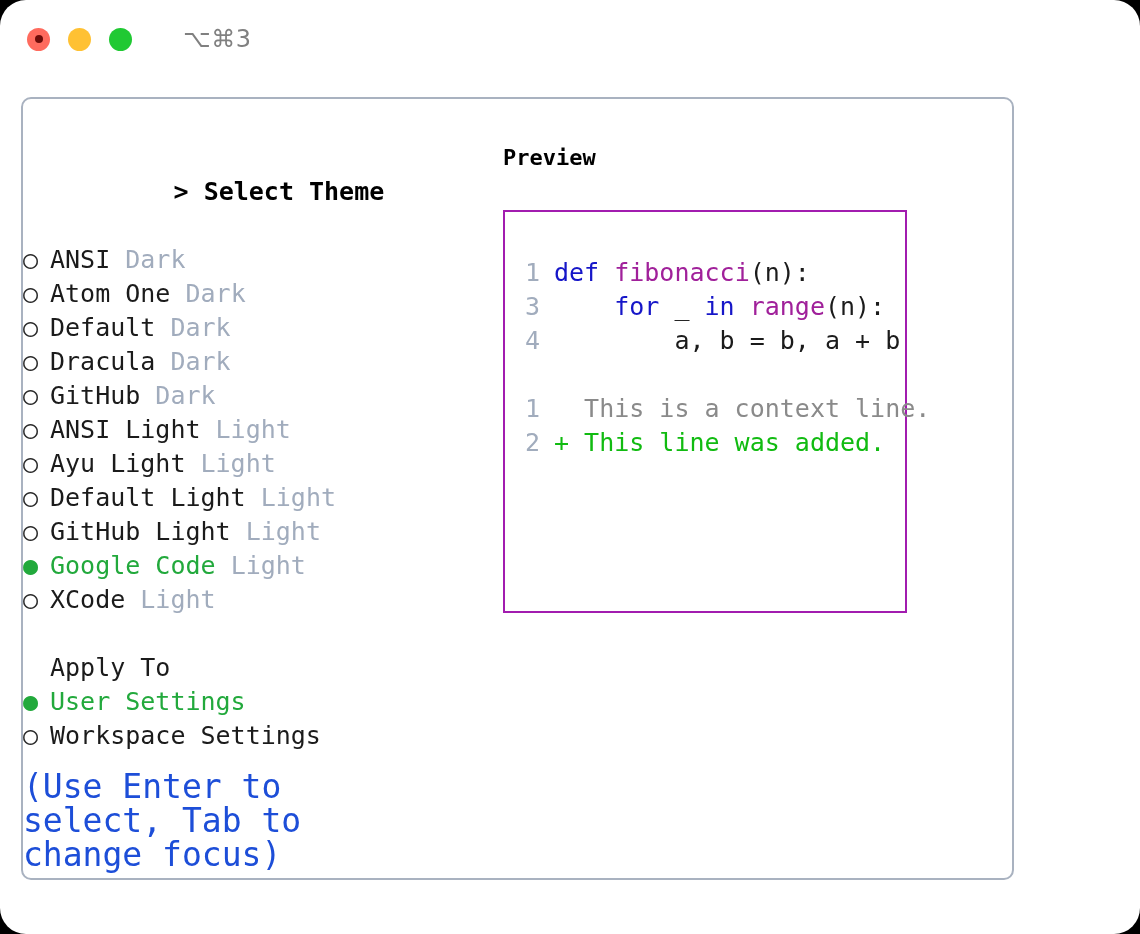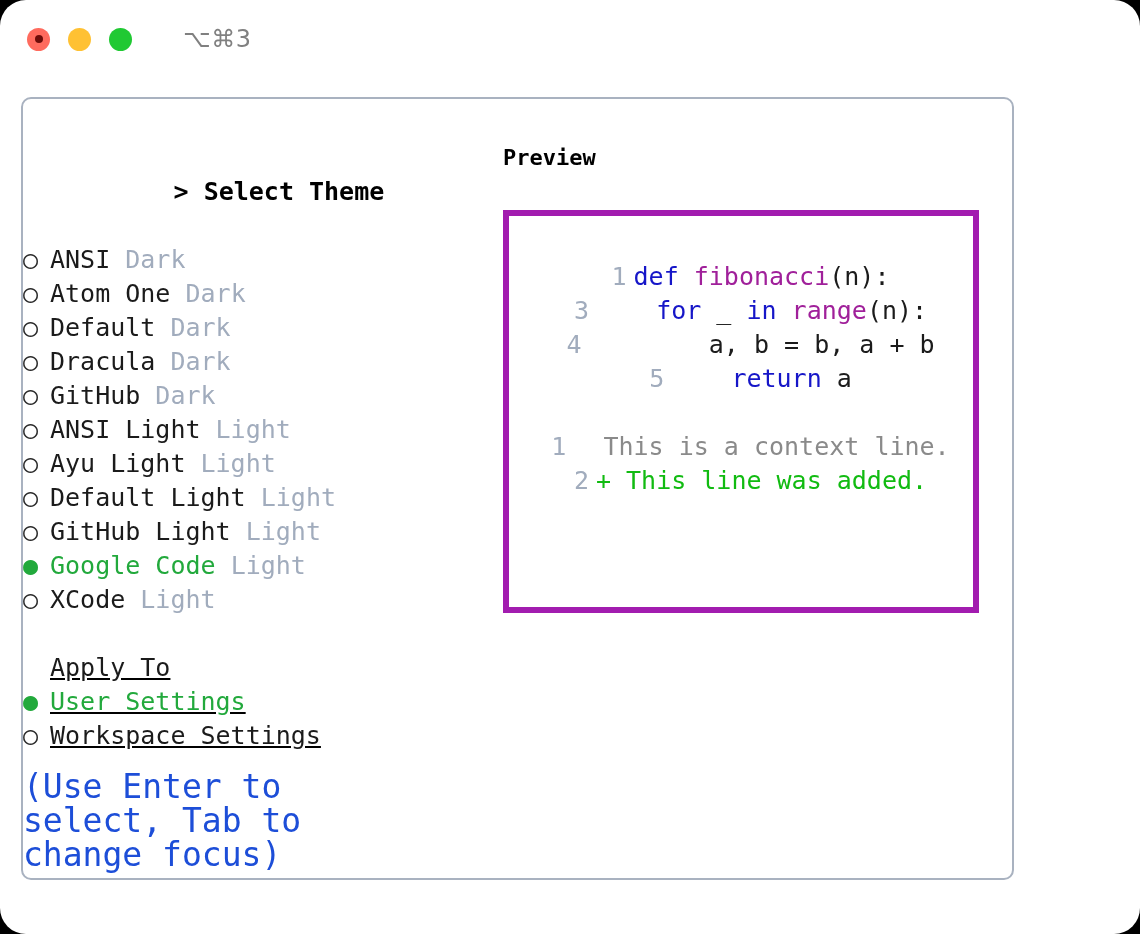--- a/index.html
+++ b/index.html
@@ -127,21 +127,21 @@
   .tag      { color: #a1acbd; }
 
   .section-title {
     font-size: 25px;
     line-height: 34px;
     white-space: pre;
     color: #1b1b1b;
     padding-left: 27px;
   }
 
-  #apply-block { margin-top: 34px; text-decoration: underline; }
+  #apply-block { margin-top: 34px; }
 
   #hint {
     margin-top: 17px;
     font-size: 33px;
     line-height: 34px;
     color: #1d4ed8;
     white-space: pre-wrap;
     width: 410px;
   }
 
@@ -154,27 +154,26 @@
   }
   #preview-label {
     font-size: 22px;
     line-height: 34px;
     font-weight: bold;
     color: #000000;
     white-space: pre;
   }
   #preview-box {
     margin-top: 35px;
-    width: 476px;
+    width: 404px;
     height: 403px;
-    border: 6px solid #a21caf;
+    border: 2px solid #a21caf;
     box-sizing: border-box;
     background: #ffffff;
     position: relative;
-    text-align: center;
   }
   #code-area {
     position: absolute;
     left: 20px;
     top: 44px;
     right: 8px;
   }
   .code-line {
     font-size: 25px;
     line-height: 34px;
@@ -243,21 +242,20 @@
         <div id="hint">(Use Enter to select, Tab to change focus)</div>
       </div>
 
       <div id="right-col">
         <div id="preview-label">Preview</div>
         <div id="preview-box">
           <div id="code-area">
               <div class="code-line"><span class="ln">1</span><span class="kw">def </span><span class="fn">fibonacci</span><span class="pln">(n):</span></div>
               <div class="code-line"><span class="ln">3</span><span class="pln">    </span><span class="kw">for</span><span class="pln"> _ </span><span class="kw">in</span><span class="pln"> </span><span class="fn">range</span><span class="pln">(n):</span></div>
               <div class="code-line"><span class="ln">4</span><span class="pln">        a, b = b, a + b</span></div>
-              <div class="code-line"><span class="ln">5</span><span class="pln">    </span><span class="kw">return</span><span class="pln"> a</span></div>
               <div class="spacer-line"></div>
               <div class="code-line"><span class="ln">1</span><span class="ctx">  </span><span class="ctx">This is a context line.</span></div>
               <div class="code-line"><span class="ln">2</span><span class="add">+ </span><span class="add">This line was added.</span></div>
             </div>
         </div>
       </div>
 
     </div>
   </div>
 </div>

